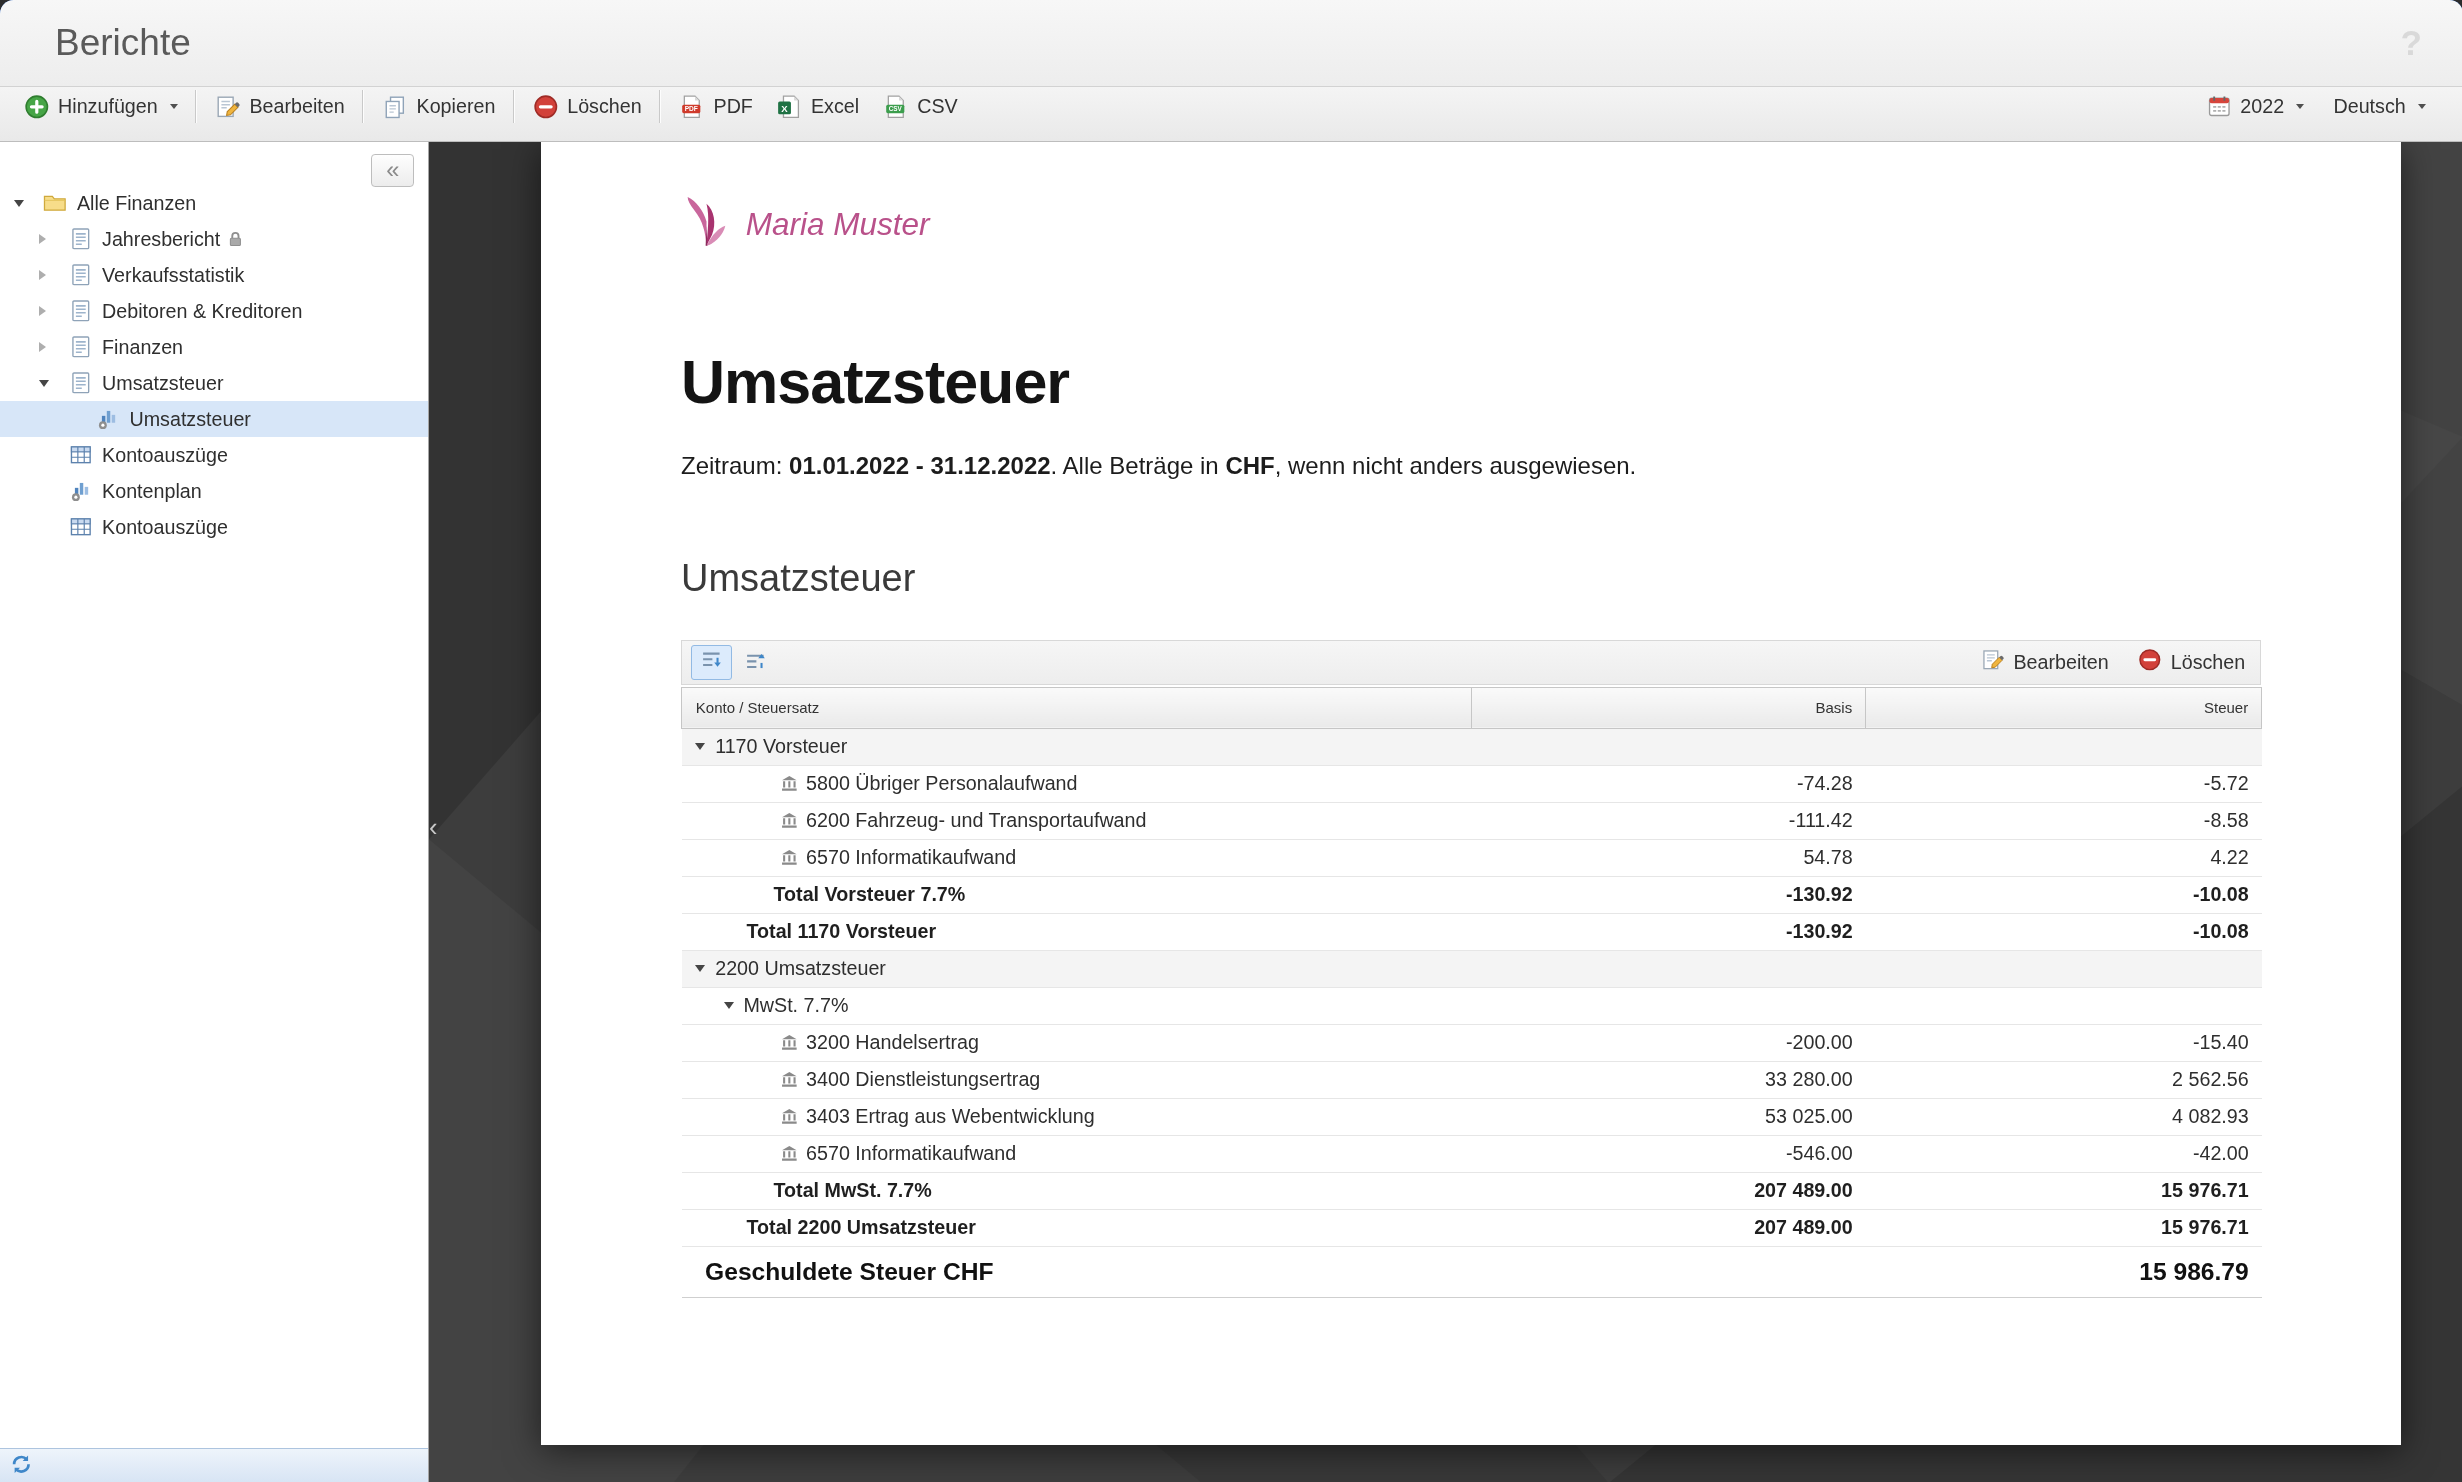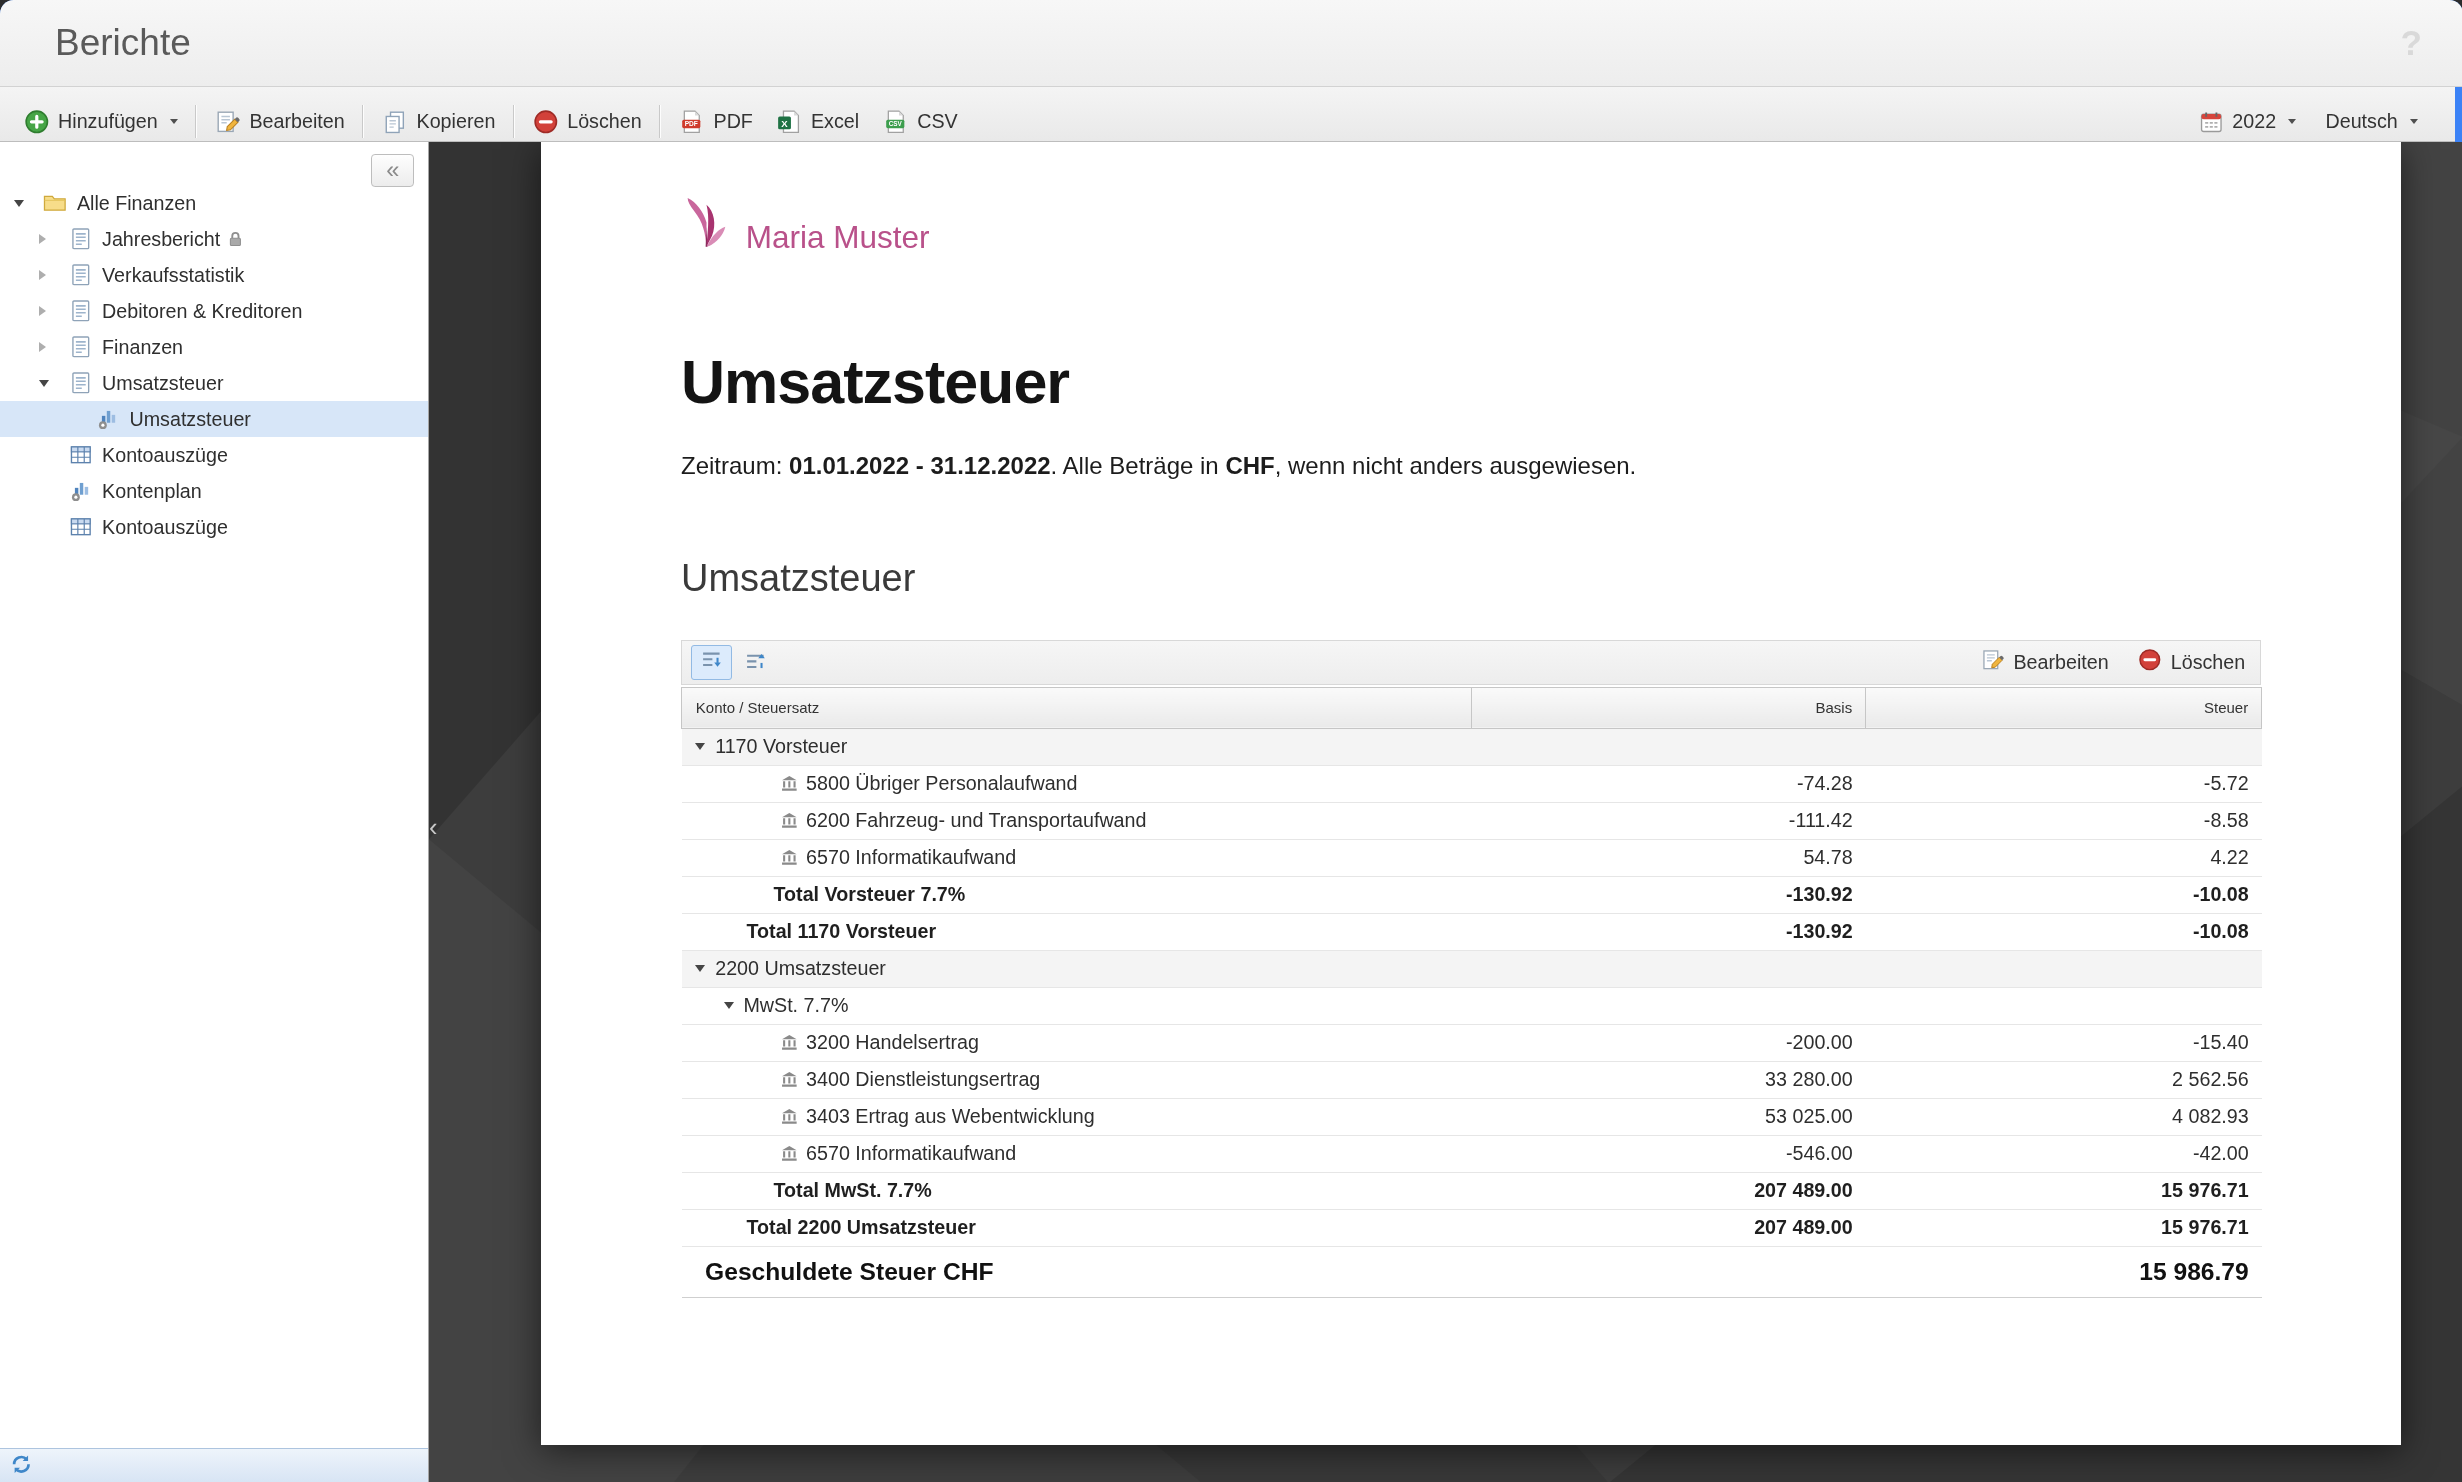--- a/index.html
+++ b/index.html
@@ -8,23 +8,23 @@
   .app { position:relative; width:2463px; height:1483px; background:#3b82f6; overflow:hidden; border-radius:13.8px 13.8px 0 0; }
 
   
   .titlebar { position:absolute; top:0; left:0; right:0; height:87px;
     background:linear-gradient(#f7f7f7,#ededed); border-bottom:1px solid #d2d2d2;
     display:flex; align-items:center; padding:0 41px 0 55px; }
   .titlebar .title { font-size:37px; color:#5a5a5a; }
   .help { margin-left:auto; font-size:35px; font-weight:bold; color:#d9d9d9; cursor:pointer; }
 
   
-  .toolbar { position:absolute; top:87px; left:0; right:8px; height:55px;
+  .toolbar { position:absolute; top:87px; left:0; right:0; height:55px;
     background:linear-gradient(#f4f4f4,#e9e9e9); border-bottom:1px solid #bdbdbd;
-    display:flex; align-items:flex-end; padding:0 25.6px 0 11.8px; }
+    display:flex; align-items:flex-start; padding:0 25.6px 0 11.8px; }
   .tb-group { display:flex; align-items:center; }
   .tb-btn { display:flex; align-items:center; gap:8.9px; background:none; border:none;
     font-family:"Liberation Sans",sans-serif; font-size:19.7px; color:#333;
     padding:6.9px 11.8px; cursor:pointer; white-space:nowrap; }
   .tb-btn svg { display:block; }
   .sep { width:0; height:33px; border-left:1px solid #c9c9c9; border-right:1px solid #fdfdfd; margin:0 5.9px; }
   .caret { width:0; height:0; border-left:4.9px solid transparent; border-right:4.9px solid transparent;
     border-top:5.9px solid #4f4f4f; margin-left:3px; }
   .tb-right { margin-left:auto; display:flex; align-items:center; gap:5.9px; }
 
@@ -61,21 +61,21 @@
   .f3 { background:rgba(255,255,255,.03); clip-path:polygon(0% 100%, 38% 100%, 0% 52%); }
   .f4 { background:rgba(0,0,0,.13); clip-path:polygon(100% 100%, 58% 100%, 100% 48%); }
   .f5 { background:rgba(0,0,0,.08); clip-path:polygon(12% 100%, 58% 100%, 34% 58%); }
   .f6 { background:rgba(255,255,255,.025); clip-path:polygon(66% 0%, 100% 22%, 84% 48%); }
   .split-tab { position:absolute; left:0; top:662px; width:17.7px; height:47px; z-index:3;
     color:#c8c8c8; font-size:25.6px; display:flex; align-items:center; cursor:pointer; }
 
   
   .page { position:absolute; left:112px; top:0; width:1860px; height:1303px; z-index:2;
     background:#fff; box-shadow:0 5.9px 33px rgba(0,0,0,.55); padding:0 140px; }
-  .logo-row { margin-top:51px; height:63px; display:flex; align-items:flex-end; gap:13.8px; }
+  .logo-row { margin-top:51px; height:63px; display:flex; align-items:center; gap:13.8px;font-style:italic; }
   .logo-text { font-size:31.5px; color:#b9518a; }
   .report-title { margin-top:93px; font-size:61px; line-height:67px; font-weight:bold; color:#141414; letter-spacing:-1px; }
   .period { margin-top:35px; font-size:24px; line-height:29.6px; color:#1c1c1c; white-space:pre-wrap; }
   .section-title { margin-top:75px; font-size:38px; line-height:45px; font-weight:normal; color:#3a3a3a; }
 
   
   .subtoolbar { margin-top:39px; height:45px; background:linear-gradient(#f6f6f6,#ededed);
     border:1px solid #d8d8d8; display:flex; align-items:center; padding:0 8.9px; }
   .st-tool { width:41px; height:35px; display:flex; align-items:center; justify-content:center;
     background:none; border:1px solid transparent; border-radius:3px; cursor:pointer; margin-right:3px; }

